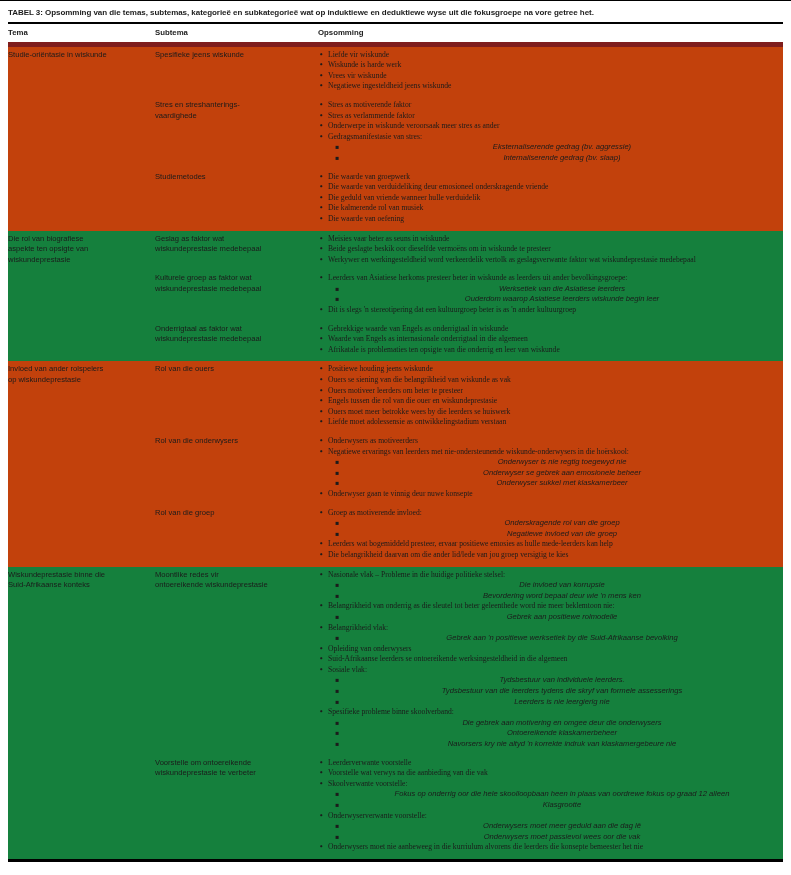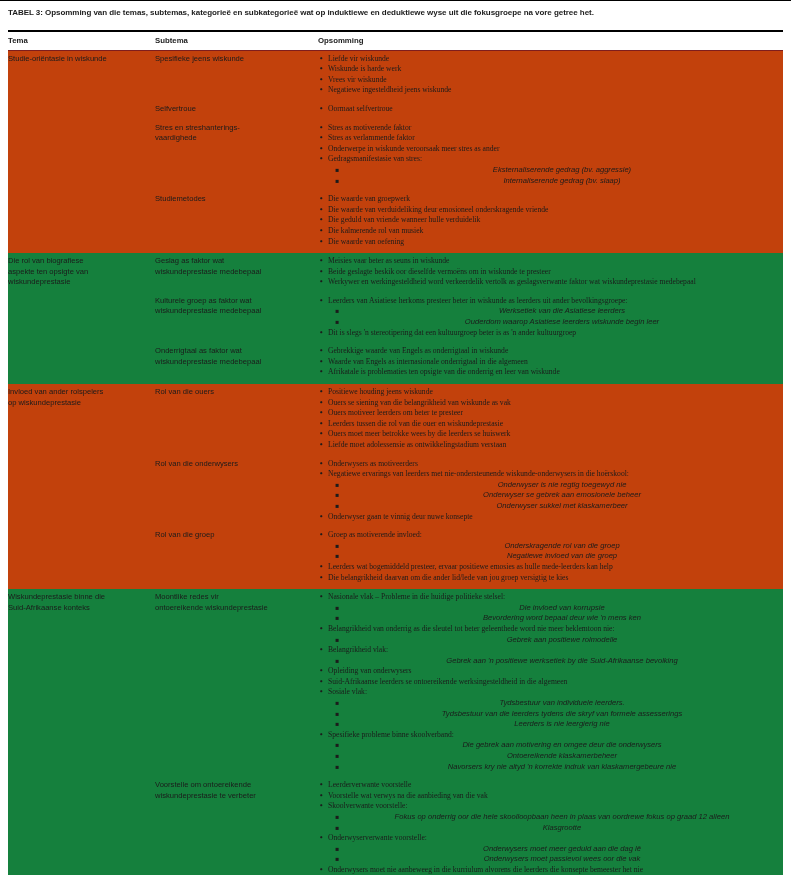--- a/index.html
+++ b/index.html
@@ -10,38 +10,38 @@
     line-height: 10.6px;
     color: #1b1b1b;
     -webkit-font-smoothing: antialiased;
   }
   .page { padding: 2px 8px 20px 8px; }
   .rule-top { border-top: 1.5px solid #000; }
   .table-title {
     font-size: 8px;
     font-weight: bold;
     line-height: 11px;
-    padding: 4px 0 12px 0;
+    padding: 4px 0 4px 0;
     border-bottom: 2px solid #000;
     letter-spacing: -0.05px;
   }
   table.summary {
     width: 100%;
     border-collapse: collapse;
     table-layout: fixed;
     border-bottom: 3px solid #000;
   }
   col.c-tema { width: 147px; }
   col.c-subtema { width: 163px; }
   thead th {
     text-align: left;
     font-weight: bold;
     font-size: 7.8px;
     padding: 4px 4px 3px 0;
-    border-bottom: 1px solid #7f1d1d;
+    border-bottom: 5px solid #7f1d1d;
     background: #ffffff;
   }
   td {
     vertical-align: top;
     padding: 0 4px 1px 0;
   }
   tr.shaded td { background: #c2410c; }
   tr.plain  td { background: #15803d; }
   tr.first td { padding-top: 3px; }
   tr.gap td   { padding-top: 7px; }
@@ -103,29 +103,20 @@
             <ul class="opsomming-list">
               <li class="l1">Liefde vir wiskunde</li>
               <li class="l1">Wiskunde is harde werk</li>
               <li class="l1">Vrees vir wiskunde</li>
               <li class="l1">Negatiewe ingesteldheid jeens wiskunde</li>
             </ul>
           </td>
         </tr>
         <tr class="shaded gap">
           <td class="tema-cell"></td>
-          <td class="subtema-cell">Selfvertroue</td>
-          <td class="opsomming-cell">
-            <ul class="opsomming-list">
-              <li class="l1">Oormaat selfvertroue</li>
-            </ul>
-          </td>
-        </tr>
-        <tr class="shaded gap">
-          <td class="tema-cell"></td>
           <td class="subtema-cell">Stres en streshanterings-
 vaardighede</td>
           <td class="opsomming-cell">
             <ul class="opsomming-list">
               <li class="l1">Stres as motiverende faktor</li>
               <li class="l1">Stres as verlammende faktor</li>
               <li class="l1">Onderwerpe in wiskunde veroorsaak meer stres as ander</li>
               <li class="l1">Gedragsmanifestasie van stres:</li>
               <li class="l2">Eksternaliserende gedrag (bv. aggressie)</li>
               <li class="l2">Internaliserende gedrag (bv. slaap)</li>
@@ -186,21 +177,21 @@
         </tr>
         <tr class="shaded first">
           <td class="tema-cell">Invloed van ander rolspelers
 op wiskundeprestasie</td>
           <td class="subtema-cell">Rol van die ouers</td>
           <td class="opsomming-cell">
             <ul class="opsomming-list">
               <li class="l1">Positiewe houding jeens wiskunde</li>
               <li class="l1">Ouers se siening van die belangrikheid van wiskunde as vak</li>
               <li class="l1">Ouers motiveer leerders om beter te presteer</li>
-              <li class="l1">Leerders tussen die rol van die ouer en wiskundeprestasie</li>
+              <li class="l1">Engels tussen die rol van die ouer en wiskundeprestasie</li>
               <li class="l1">Ouers moet meer betrokke wees by die leerders se huiswerk</li>
               <li class="l1">Liefde moet adolessensie as ontwikkelingstadium verstaan</li>
             </ul>
           </td>
         </tr>
         <tr class="shaded gap">
           <td class="tema-cell"></td>
           <td class="subtema-cell">Rol van die onderwysers</td>
           <td class="opsomming-cell">
             <ul class="opsomming-list">

